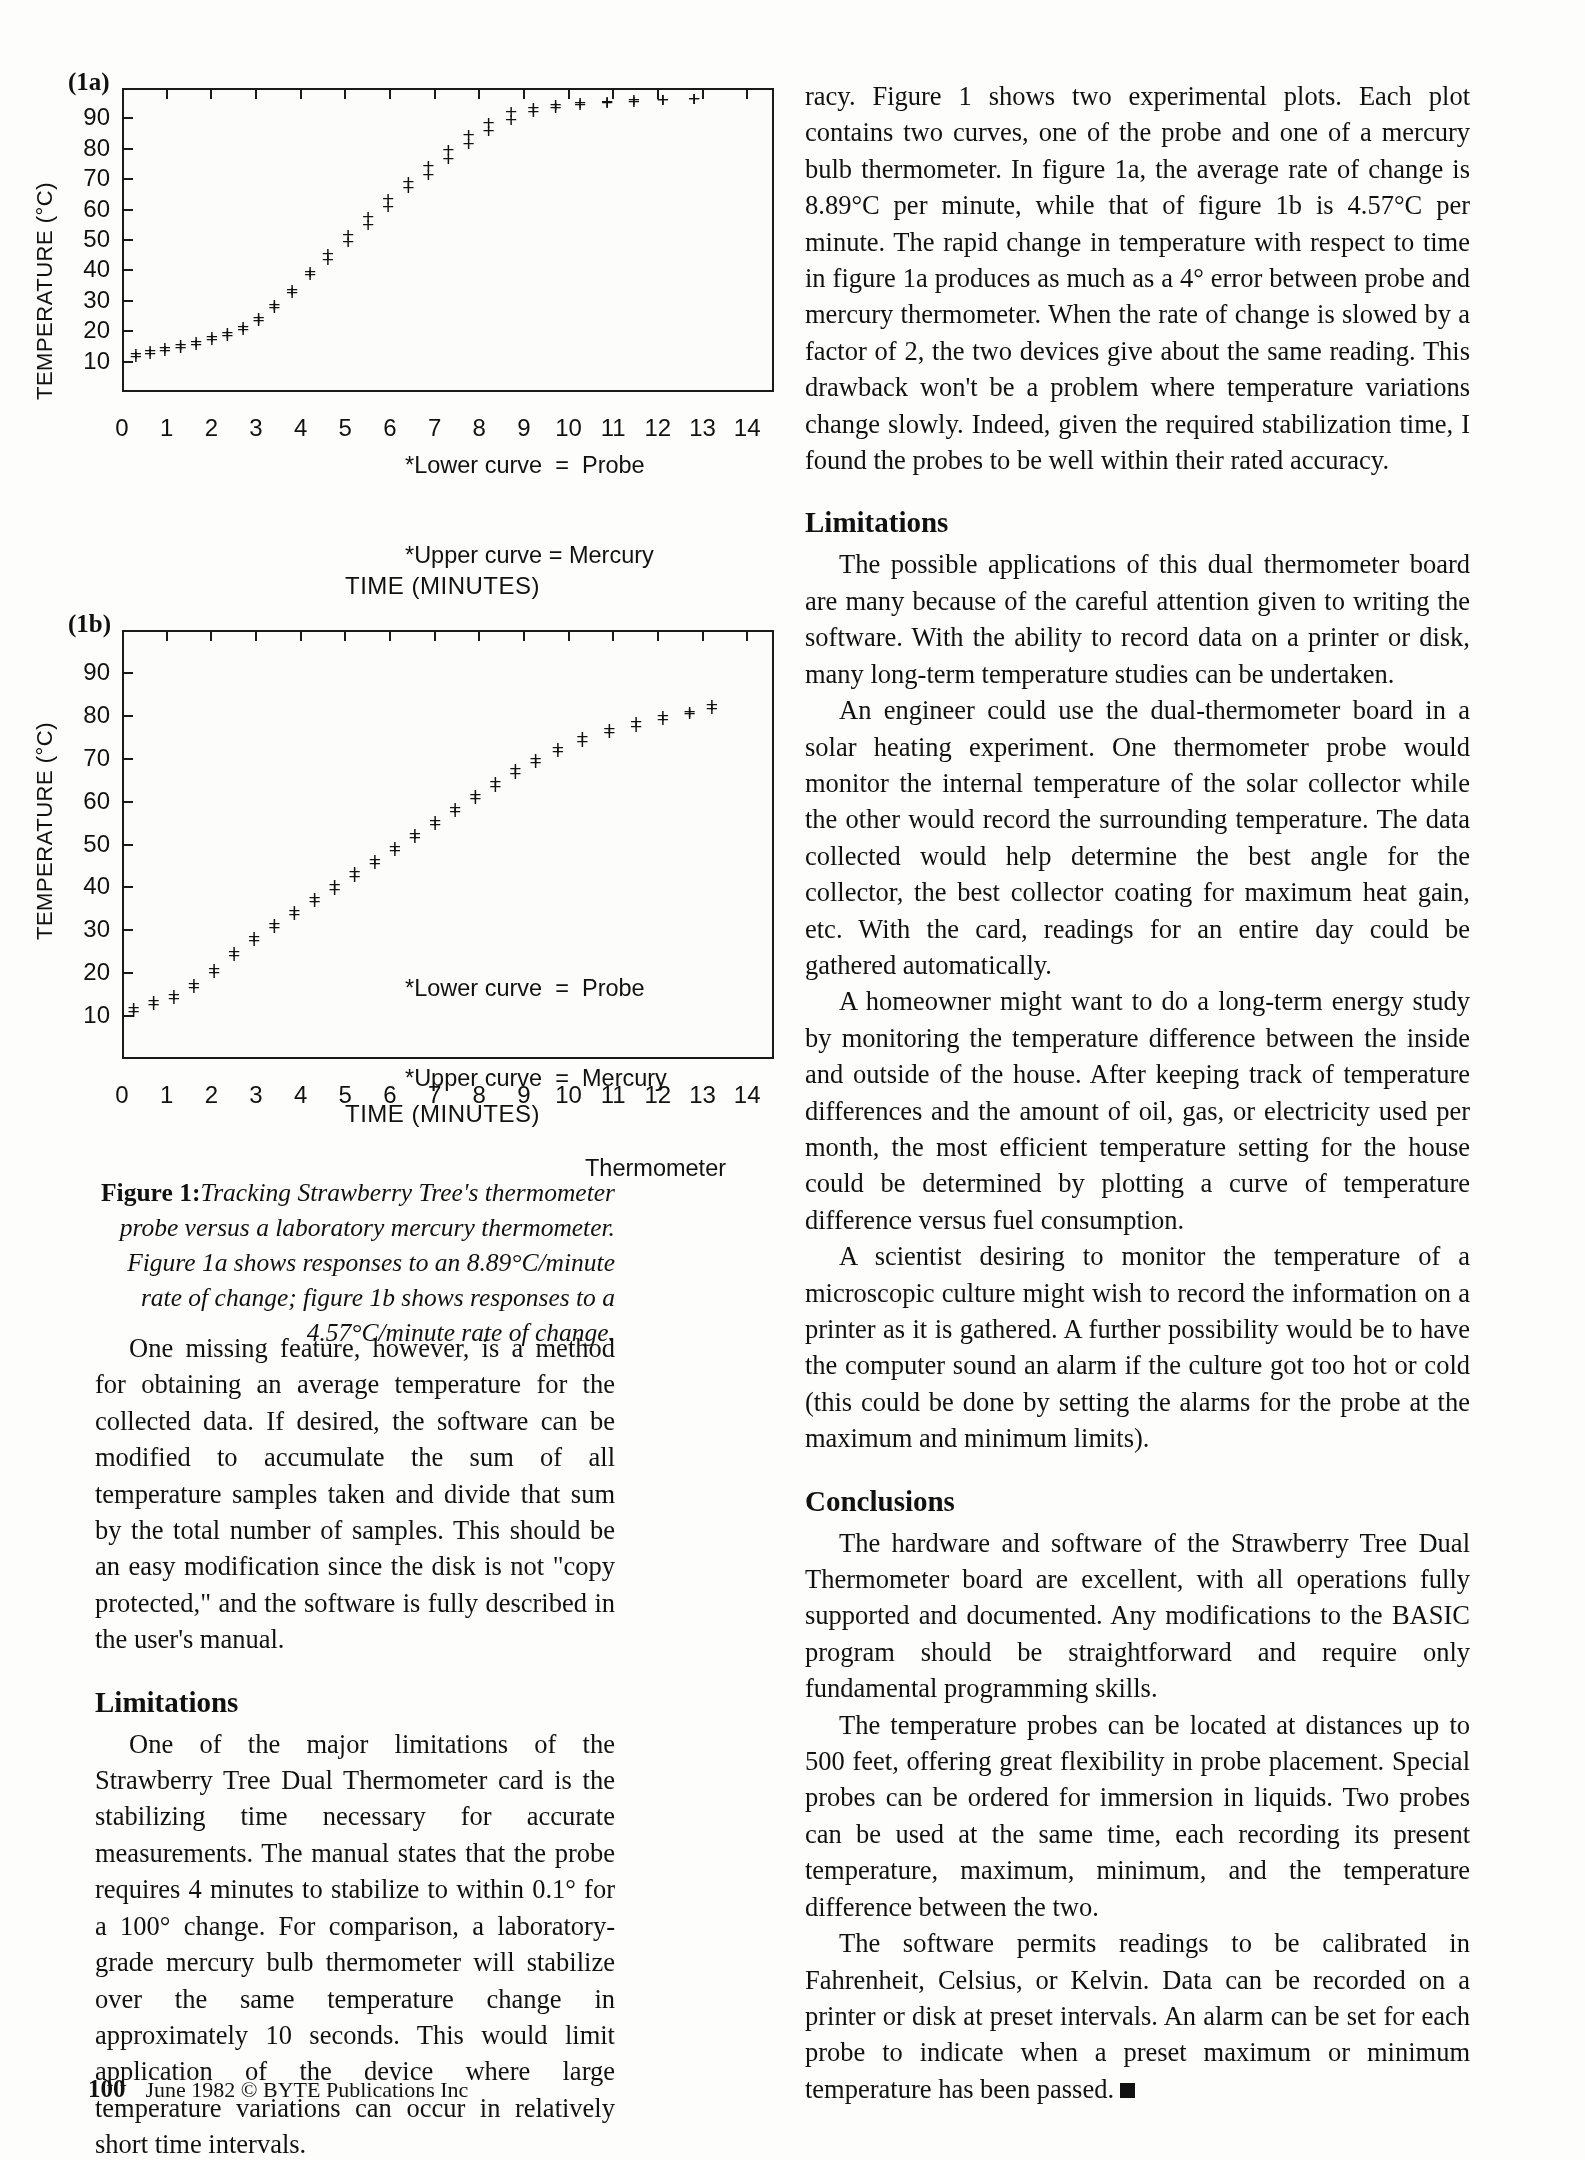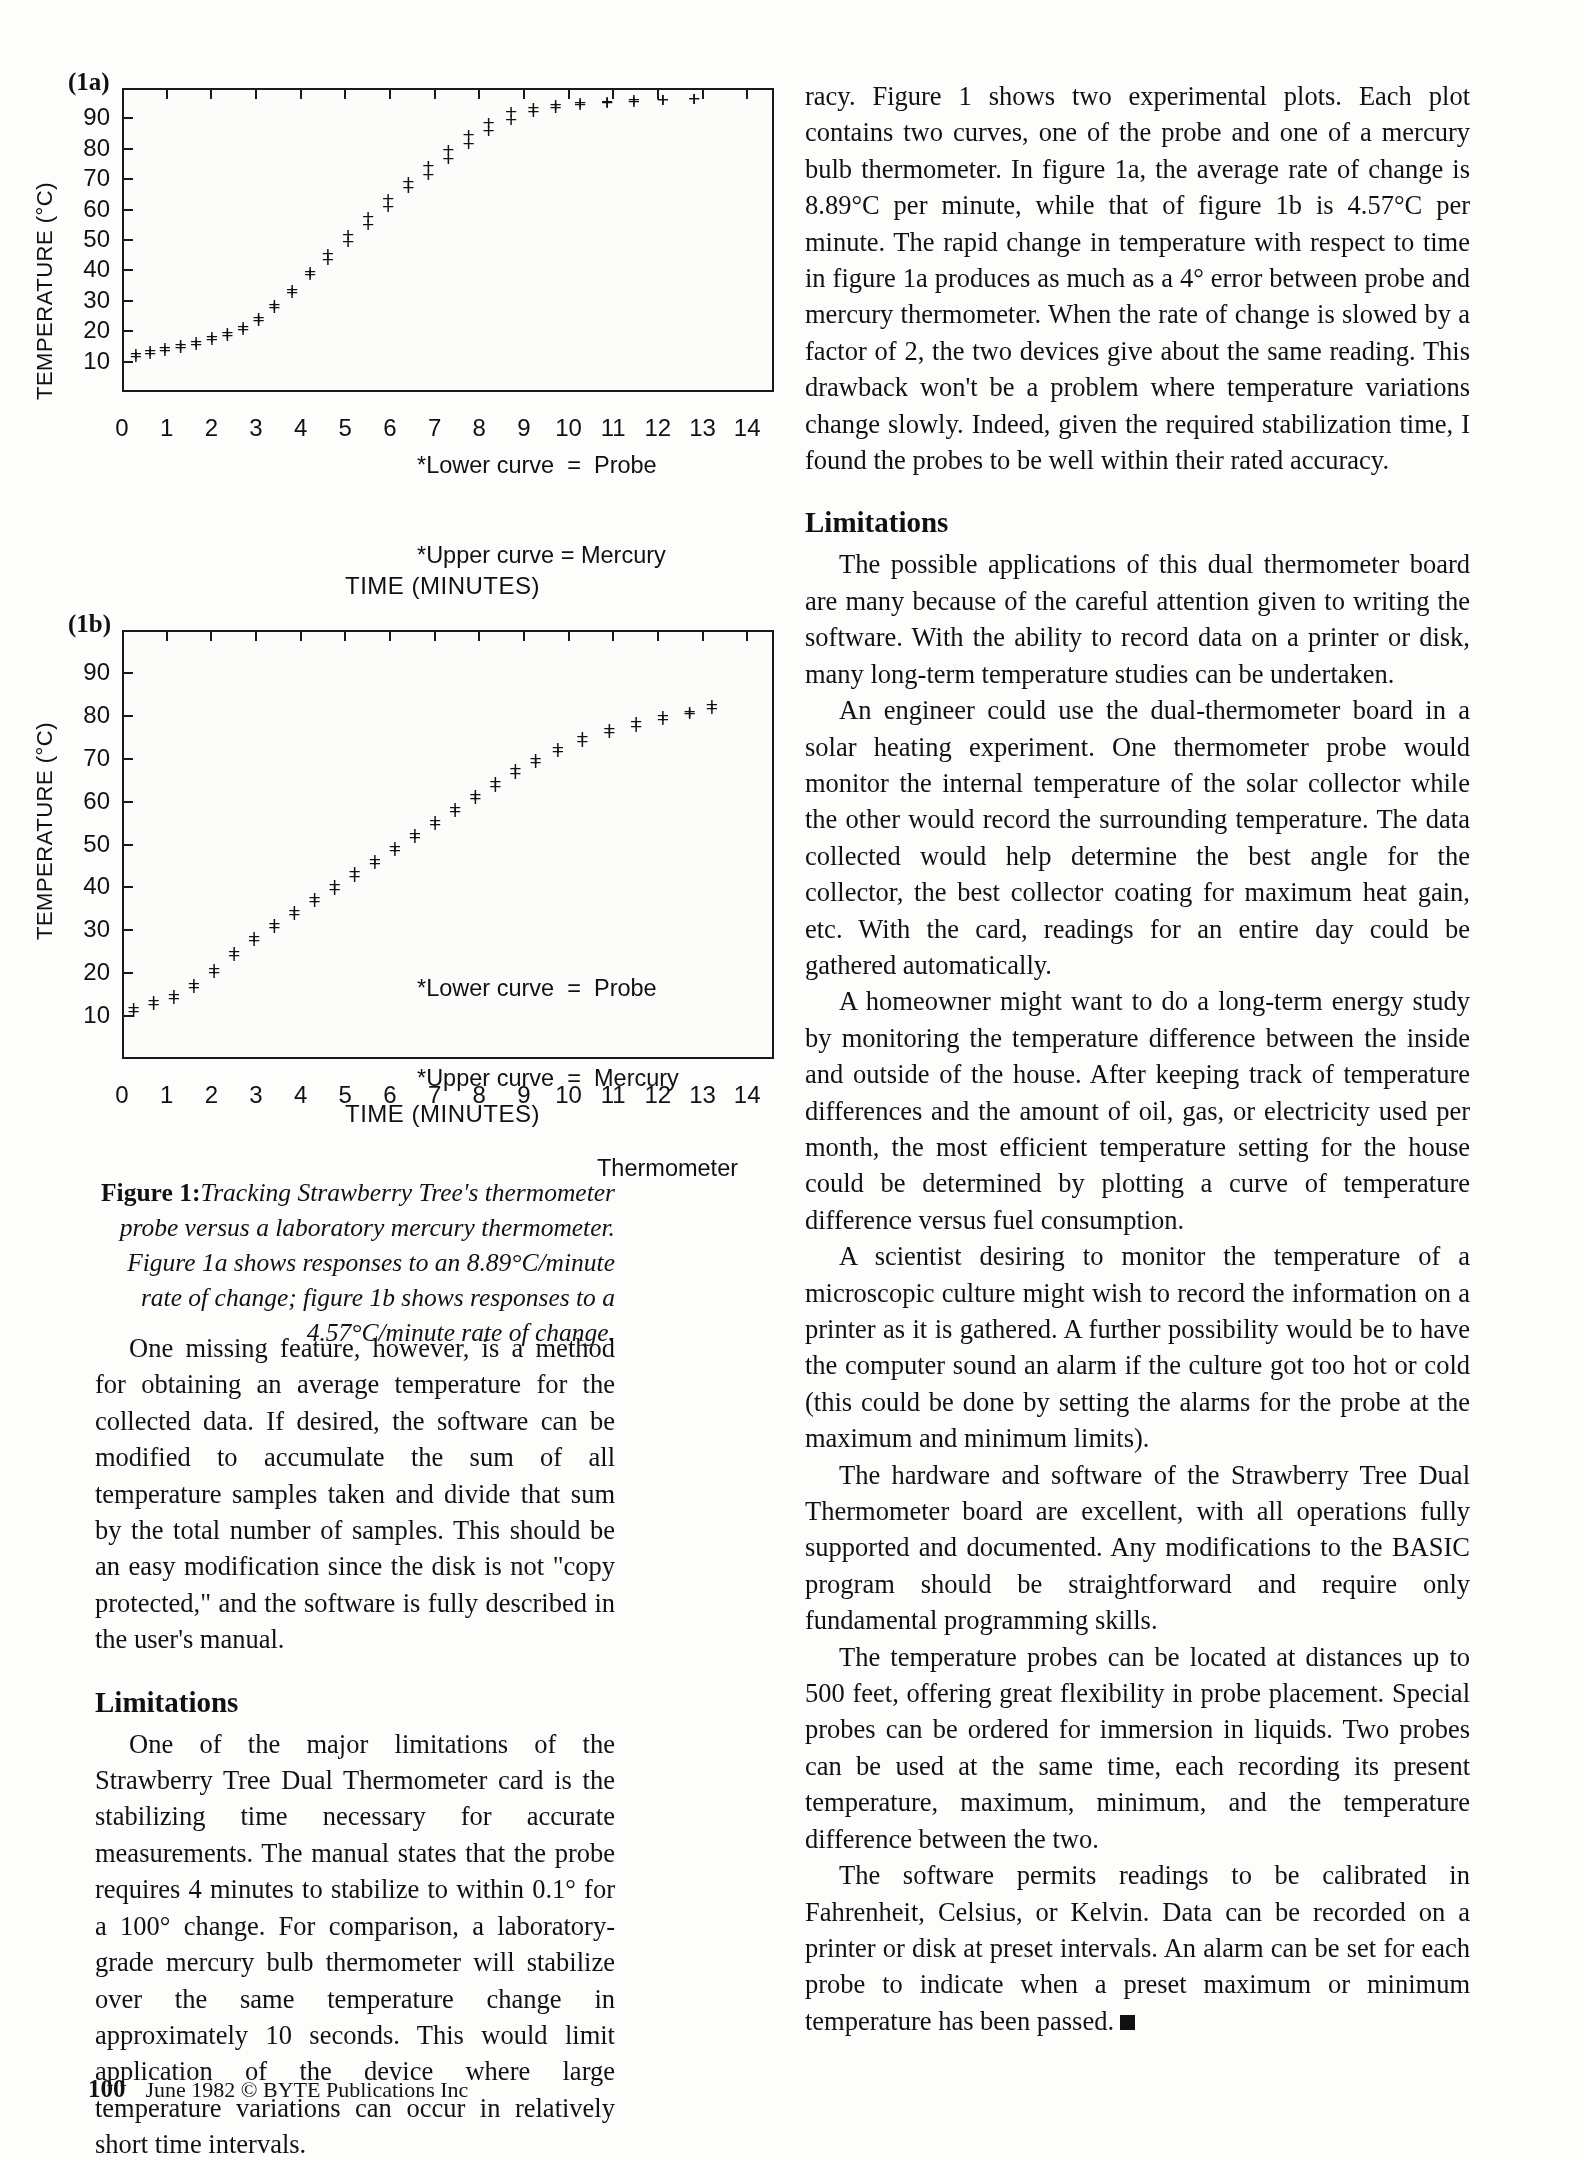--- a/index.html
+++ b/index.html
@@ -75,21 +75,20 @@
     letter-spacing:0.5px;
     white-space:nowrap;
   }
   .tickmark { position:absolute; background:#1a1a1a; }
   .legend {
     position:absolute;
     font-family:"Liberation Sans", sans-serif;
     font-size:23.5px;
     line-height:30px;
     white-space:pre;
-    margin-left:12px;
   }
   .pt {
     position:absolute;
     width:13px; height:13px;
     color:#111;
     font-family:"Liberation Sans", sans-serif;
     font-size:21px;
     line-height:13px;
     text-align:center;
   }
@@ -256,20 +255,21 @@
 
   <div class="col-right">
     <p class="body-text">racy. Figure 1 shows two experimental plots. Each plot contains two curves, one of the probe and one of a mercury bulb thermometer. In figure 1a, the average rate of change is 8.89°C per minute, while that of figure 1b is 4.57°C per minute. The rapid change in temperature with respect to time in figure 1a produces as much as a 4° error between probe and mercury thermometer. When the rate of change is slowed by a factor of 2, the two devices give about the same reading. This drawback won't be a problem where temperature variations change slowly. Indeed, given the required stabilization time, I found the probes to be well within their rated accuracy.</p>
 
     <div class="head">Limitations</div>
     <p class="body-text indent">The possible applications of this dual thermometer board are many because of the careful attention given to writing the software. With the ability to record data on a printer or disk, many long-term temperature studies can be undertaken.</p>
     <p class="body-text indent">An engineer could use the dual-thermometer board in a solar heating experiment. One thermometer probe would monitor the internal temperature of the solar collector while the other would record the surrounding temperature. The data collected would help determine the best angle for the collector, the best collector coating for maximum heat gain, etc. With the card, readings for an entire day could be gathered automatically.</p>
     <p class="body-text indent">A homeowner might want to do a long-term energy study by monitoring the temperature difference between the inside and outside of the house. After keeping track of temperature differences and the amount of oil, gas, or electricity used per month, the most efficient temperature setting for the house could be determined by plotting a curve of temperature difference versus fuel consumption.</p>
     <p class="body-text indent">A scientist desiring to monitor the temperature of a microscopic culture might wish to record the information on a printer as it is gathered. A further possibility would be to have the computer sound an alarm if the culture got too hot or cold (this could be done by setting the alarms for the probe at the maximum and minimum limits).</p>
 
+    <div class="head">Conclusions</div>
     <p class="body-text indent">The hardware and software of the Strawberry Tree Dual Thermometer board are excellent, with all operations fully supported and documented. Any modifications to the BASIC program should be straightforward and require only fundamental programming skills.</p>
     <p class="body-text indent">The temperature probes can be located at distances up to 500 feet, offering great flexibility in probe placement. Special probes can be ordered for immersion in liquids. Two probes can be used at the same time, each recording its present temperature, maximum, minimum, and the temperature difference between the two.</p>
     <p class="body-text indent"><span>The software permits readings to be calibrated in Fahrenheit, Celsius, or Kelvin. Data can be recorded on a printer or disk at preset intervals. An alarm can be set for each probe to indicate when a preset maximum or minimum temperature has been passed.</span><span class="endmark"></span></p>
   </div>
 
   <div class="footer">
     <span class="pg">100</span><span class="pub">June 1982 © BYTE Publications Inc</span>
   </div>
 
 <div class="pt" style="left: 129.397px; top: 347px;">+</div>

